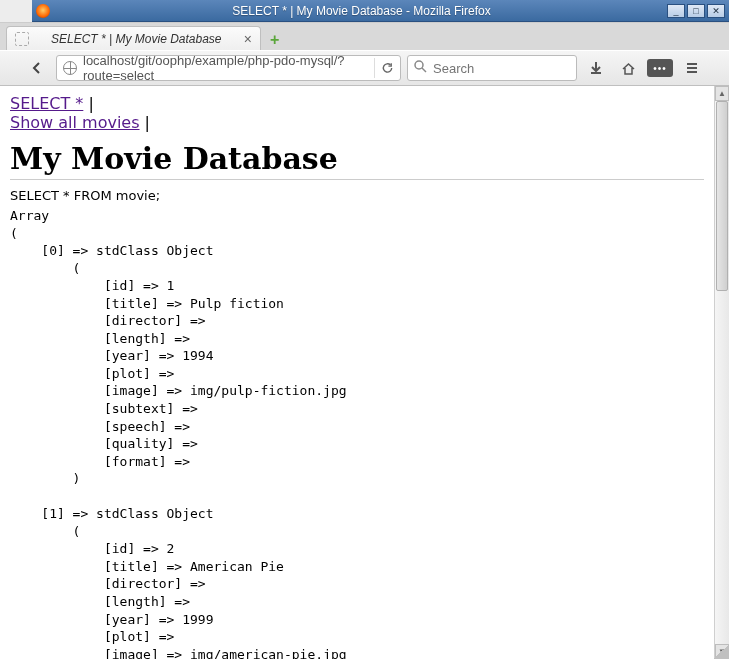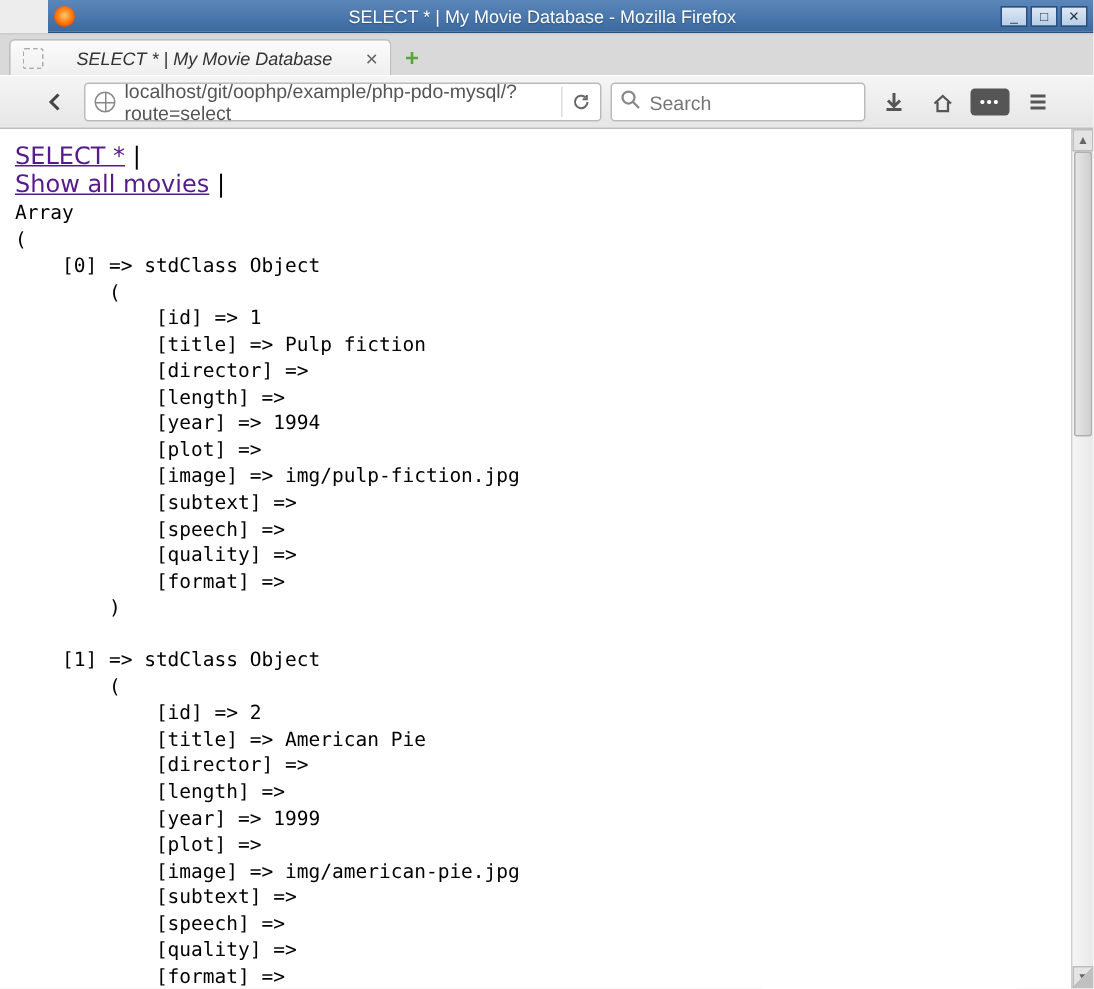--- a/index.html
+++ b/index.html
@@ -274,21 +274,23 @@
 
 <div class="content-wrap">
   <div class="page">
     <div class="nav-links">
       <a href="#">SELECT *</a>
       <span class="sep"> | </span><br>
       <a href="#">Show all movies</a>
       <span class="sep"> |</span>
     </div>
 
-
+    <h1 class="page-title">My Movie Database</h1>
+
+    <div class="query-line">SELECT * FROM movie;</div>
 
     <pre class="dump" id="dump">Array
 (
     [0] =&gt; stdClass Object
         (
             [id] =&gt; 1
             [title] =&gt; Pulp fiction
             [director] =&gt; 
             [length] =&gt; 
             [year] =&gt; 1994

